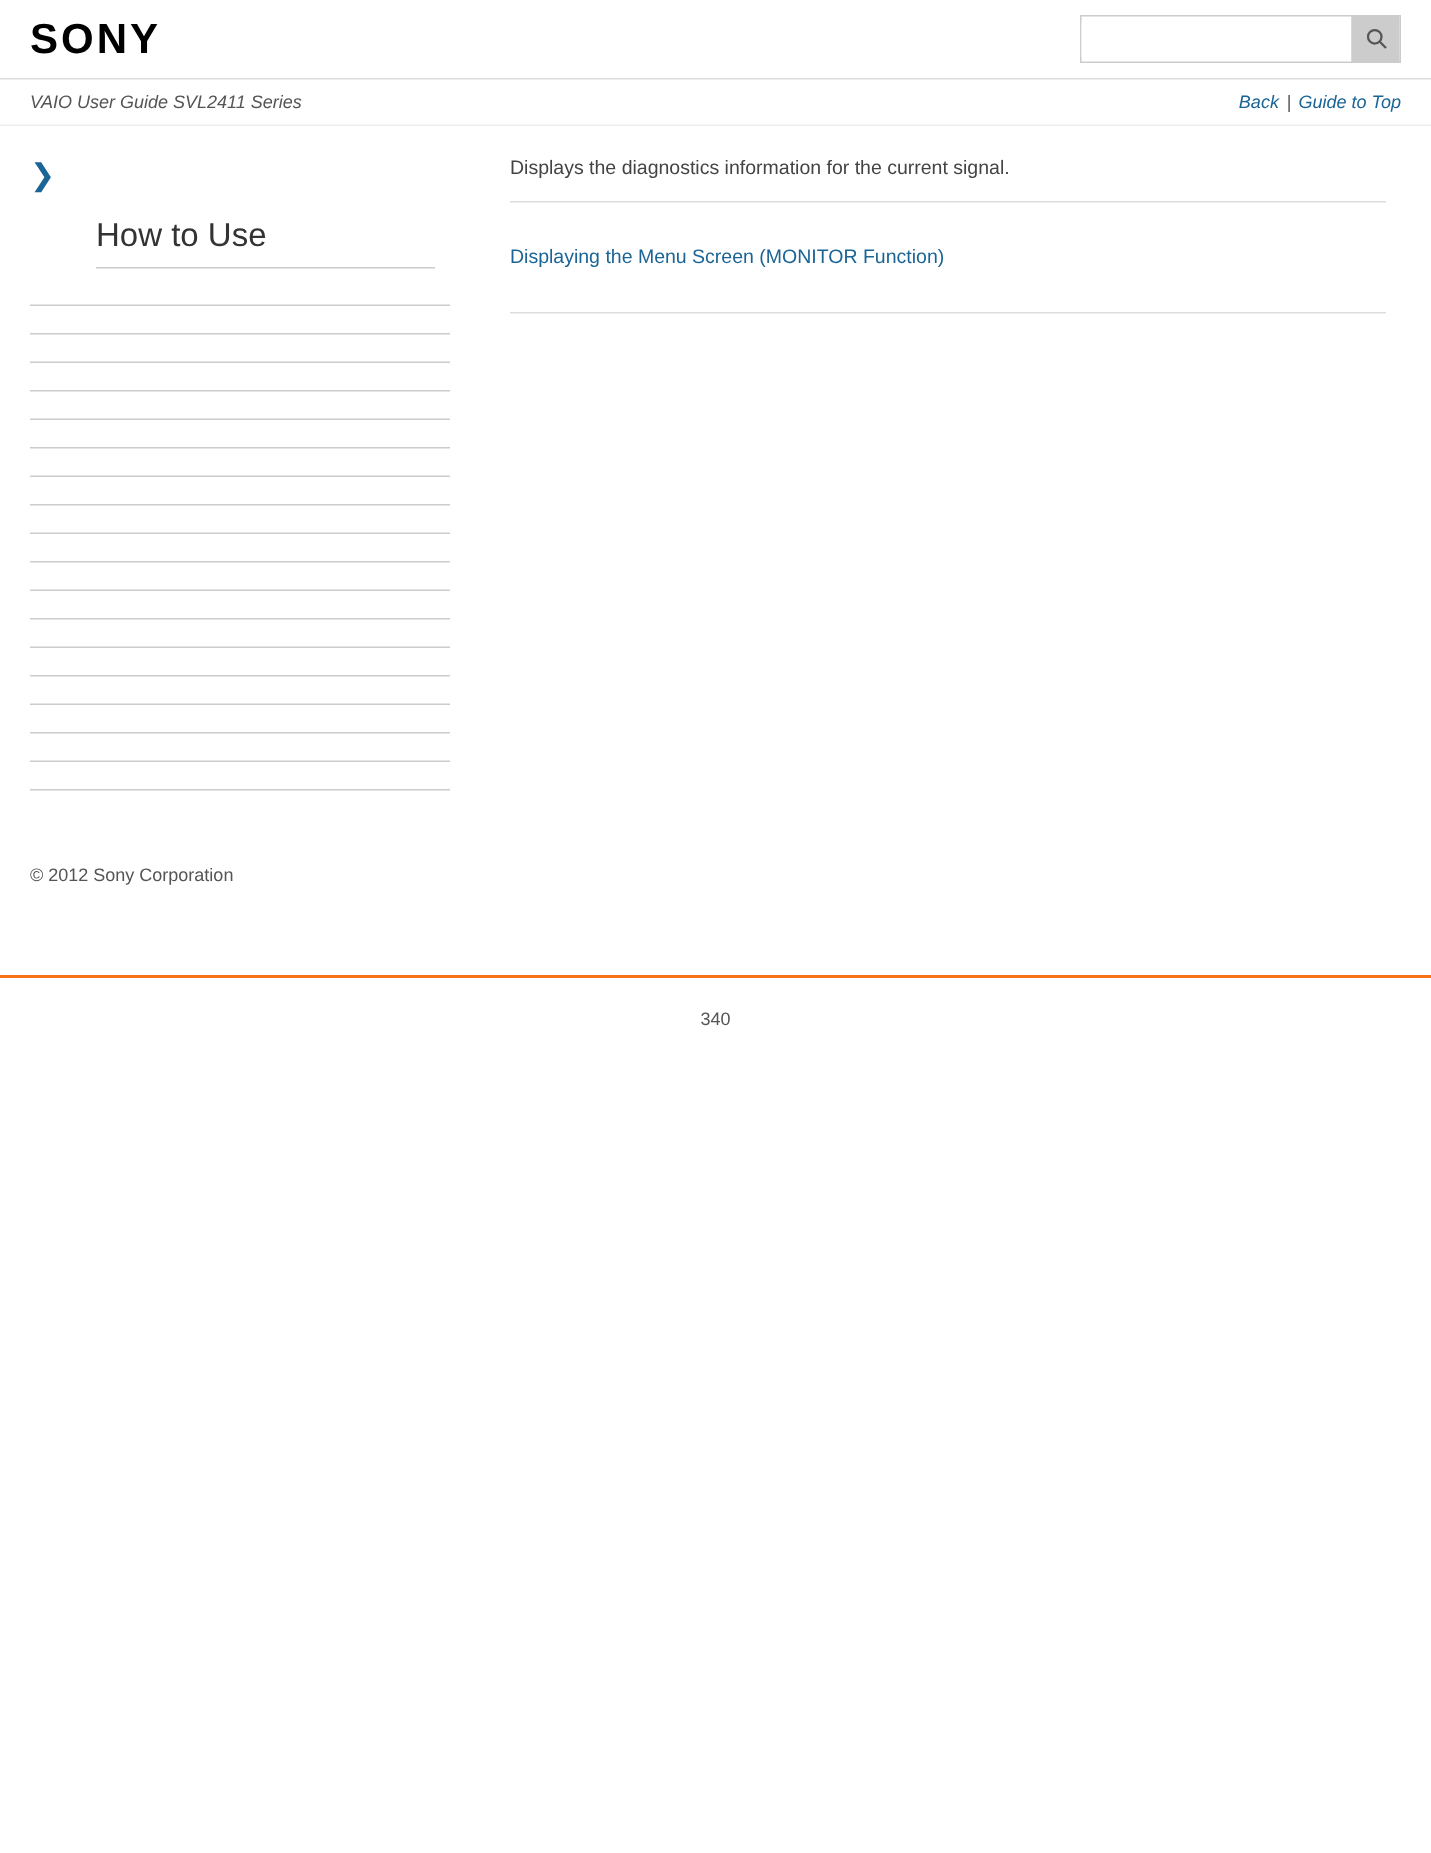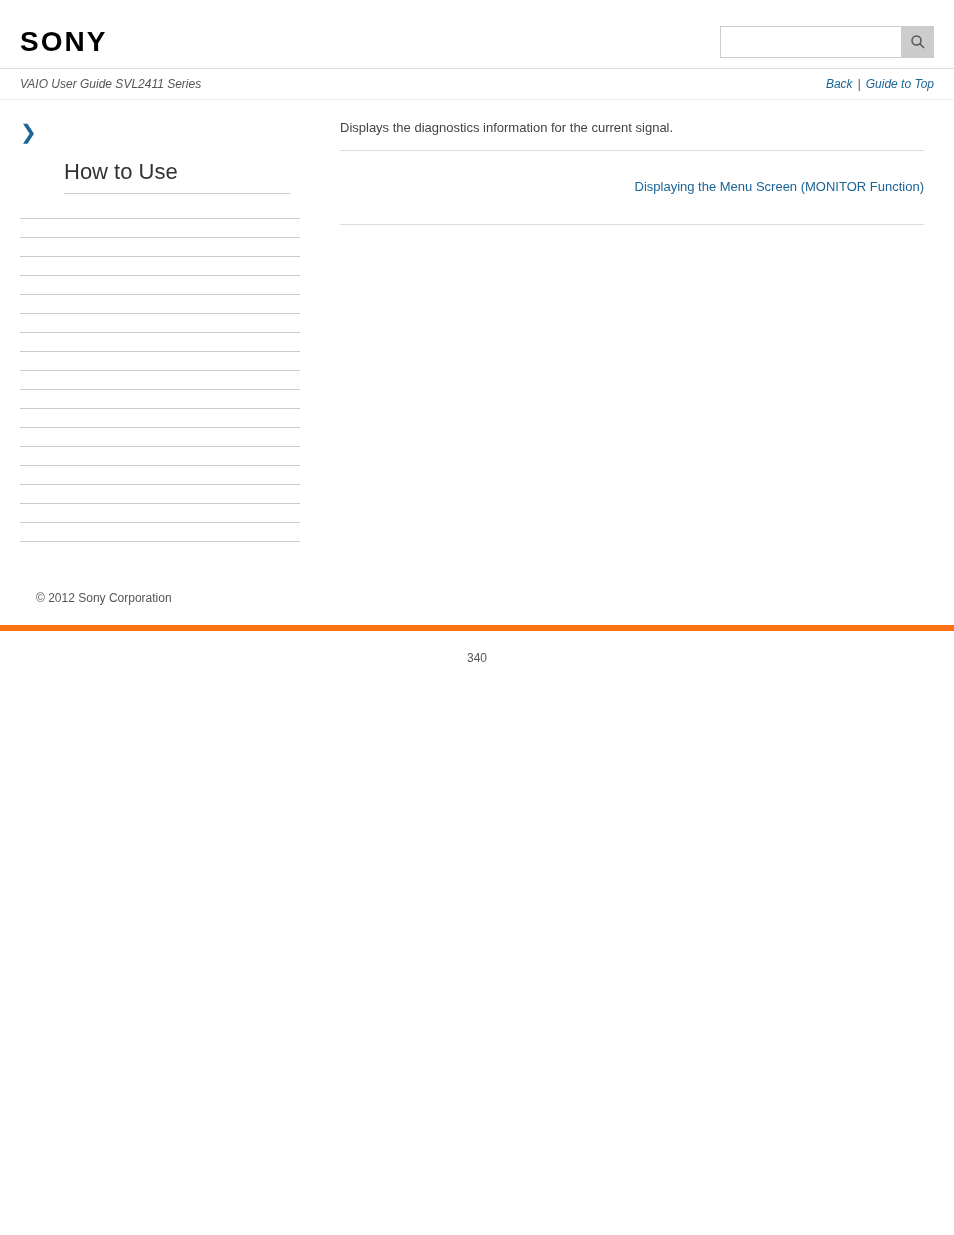--- a/index.html
+++ b/index.html
@@ -18,21 +18,20 @@
     }
 
     
     .header {
       display: flex;
       align-items: center;
       justify-content: space-between;
       padding: 10px 20px;
       border-bottom: 1px solid #dddddd;
       background: #ffffff;
-      margin-top: 16px;
     }
 
     .sony-logo {
       font-size: 28px;
       font-weight: 900;
       font-family: 'Arial Black', Arial, sans-serif;
       letter-spacing: 2px;
       color: #000000;
     }
 
@@ -153,36 +152,36 @@
       text-decoration: none;
       font-size: 13px;
       cursor: pointer;
       display: block;
       margin-bottom: 15px;
     }
 
     .content-link-section {
       padding-bottom: 15px;
       border-bottom: 1px solid #dddddd;
-      text-align: right;
     }
 
     
     .footer {
-      padding: 20px 36px;
+      padding: 20px 20px;
       font-size: 12px;
       color: #555555;
     }
 
     .page-number {
       text-align: center;
       font-size: 12px;
       color: #555555;
       padding: 20px 0;
-      border-top: 6px solid #f97316;
+      border-top: 2px solid #f97316;
+      margin-top: 40px;
     }
 
     
     .sidebar-lines-container {
       display: flex;
       flex-direction: column;
     }
   </style>
 </head>
 <body>

